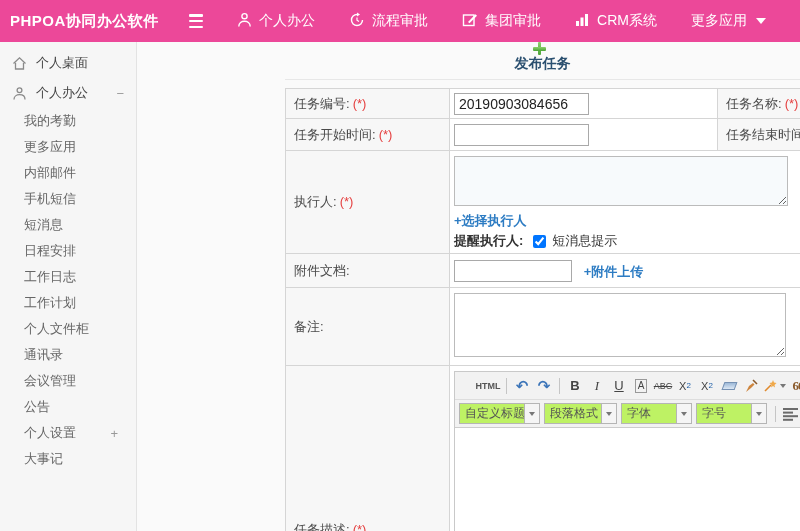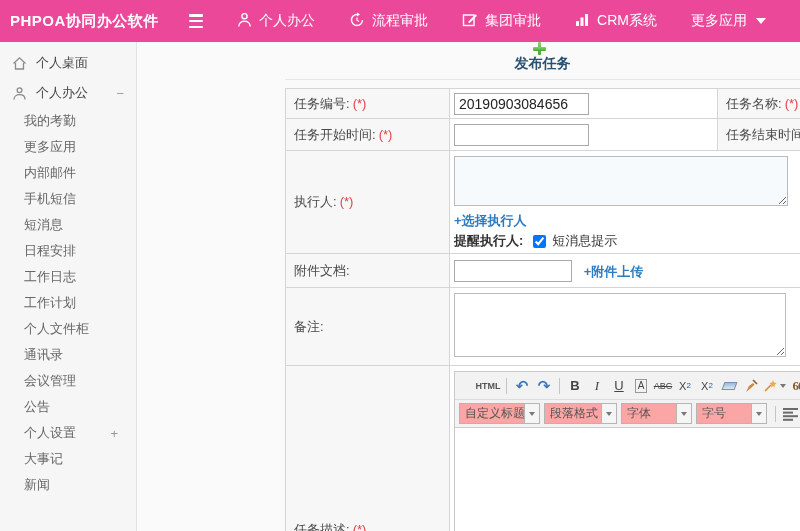--- a/index.html
+++ b/index.html
@@ -83,21 +83,21 @@
   .eraser { width:13px; height:8px; transform:skewX(-20deg);
     background:linear-gradient(#9db9d8,#dde8f4); border:1px solid #7691b3; }
   .b-quote { font-family:"Liberation Serif","DejaVu Serif",serif; font-weight:bold;
     color:#8a5a2b; font-size:13px; letter-spacing:-1px; }
   .pasteic { width:12px; height:14px; border:1px solid #a8763f; background:#fdf6ec;
     color:#2d6db5; font-size:9px; font-weight:bold; line-height:12px; text-align:center; position:relative; }
   .pasteic::before { content:""; position:absolute; left:2px; top:-3px; width:6px; height:3px;
     background:#a8763f; border-radius:1px; }
   .mini-caret { width:0; height:0; border-left:3.5px solid transparent; border-right:3.5px solid transparent;
     border-top:4px solid #777; margin-left:3px; }
-  .selbox { display:flex; align-items:center; height:21px; border:1px solid #b5b5b5; background:#fca5a5;
+  .selbox { display:flex; align-items:center; height:21px; border:1px solid #b5b5b5; background:#bef264;
     margin-right:4px; cursor:pointer; }
   .selbox .stext { font-size:12px; color:#555; padding:0 5px; white-space:nowrap; }
   .selbox .sarrow { width:15px; height:100%; border-left:1px solid #b5b5b5; display:flex;
     align-items:center; justify-content:center; background:#f5f5f5; }
   .s1 .stext{width:64px}.s2 .stext{width:56px}.s3 .stext{width:54px}.s4 .stext{width:54px}
   .alignbtn { margin:0 2px; display:flex; cursor:pointer; }
   .edit-area { height:260px; background:#fff; }
 </style>
 </head>
 <body>
@@ -210,23 +210,20 @@
     </div>
   <div class="side-sub">
       <span>公告</span>
     </div>
   <div class="side-sub">
     <span>个人设置</span>
     <span class="toggle">+</span>
   </div>
   <div class="side-sub">
       <span>大事记</span>
-    </div>
-  <div class="side-sub">
-      <span>新闻</span>
     </div>
 </div>
 
 <div class="main">
   <div class="mhead">
     <span class="plus"></span>
     <span class="mtitle">发布任务</span>
   </div>
 
   <div class="formwrap">

